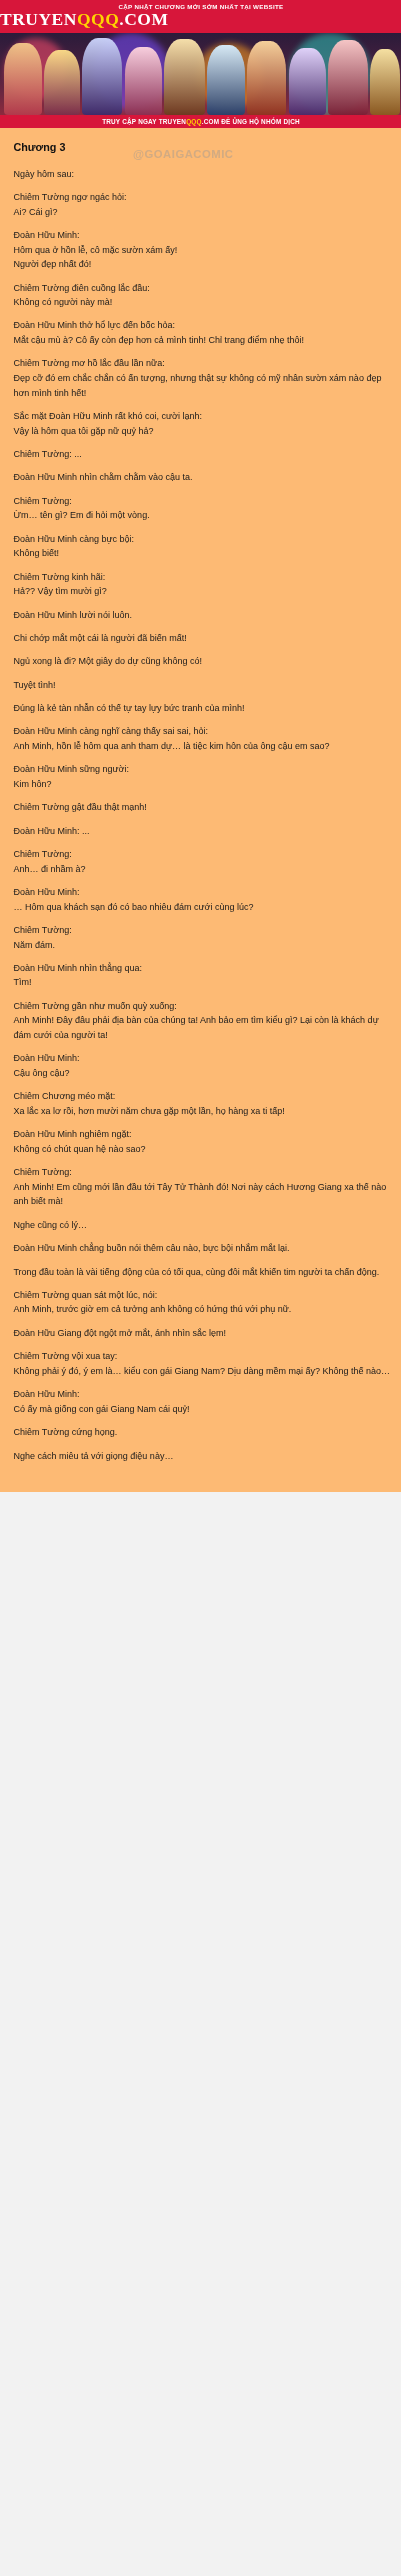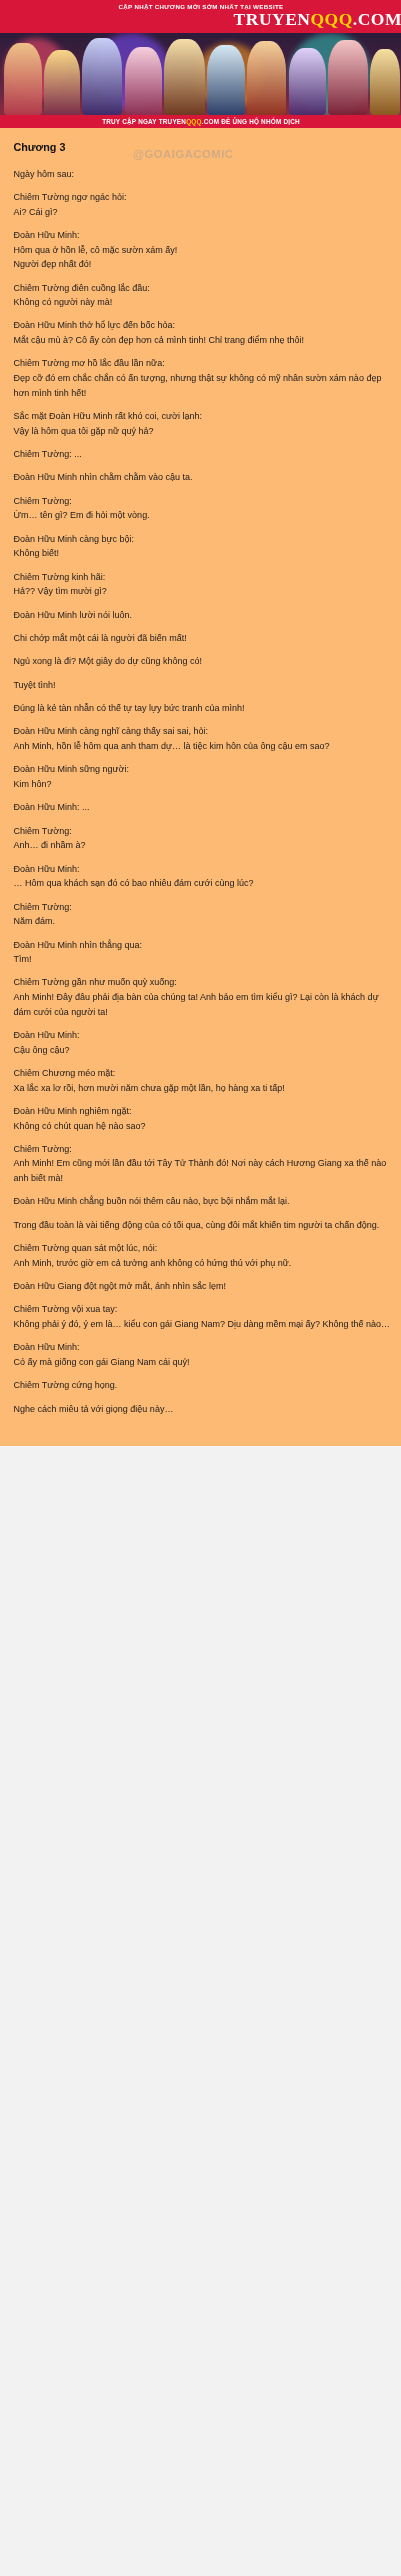--- a/index.html
+++ b/index.html
@@ -23,21 +23,21 @@
     background: #d7163a;
     color: #ffffff;
     text-align: center;
     font-size: 6.2px;
     letter-spacing: 0.3px;
     padding: 2.6px 2.1px 1.5px;
     font-weight: bold;
   }
   .logo-bar {
     background: #d7163a;
-    text-align: right;
+    text-align: left;
     padding: 0 0 4.1px;
   }
   .logo-text {
     font-size: 17.5px;
     font-weight: bold;
     color: #ffffff;
     letter-spacing: 0.5px;
     line-height: 1;
     display: inline-block;
     font-family: "Liberation Serif", serif;
@@ -169,39 +169,41 @@
 Hả?? Vậy tìm mười gì?</div>
         <div class="para">Đoàn Hữu Minh lười nói luôn.</div>
         <div class="para">Chi chớp mắt một cái là người đã biến mất!</div>
         <div class="para">Ngủ xong là đi? Một giây do dự cũng không có!</div>
         <div class="para">Tuyệt tình!</div>
         <div class="para">Đúng là kẻ tàn nhẫn có thế tự tay lựy bức tranh của mình!</div>
         <div class="para">Đoàn Hữu Minh càng nghĩ càng thấy sai sai, hỏi:
 Anh Minh, hồn lễ hôm qua anh tham dự… là tiệc kim hôn của ông cậu em sao?</div>
         <div class="para">Đoàn Hữu Minh sững người:
 Kim hôn?</div>
+        <div class="para">Chiêm Tường gật đầu thật mạnh!</div>
         <div class="para">Đoàn Hữu Minh: ...</div>
         <div class="para">Chiêm Tường:
 Anh… đi nhầm à?</div>
         <div class="para">Đoàn Hữu Minh:
 … Hôm qua khách sạn đó có bao nhiêu đám cưới cùng lúc?</div>
         <div class="para">Chiêm Tường:
 Năm đám.</div>
         <div class="para">Đoàn Hữu Minh nhìn thẳng qua:
 Tìm!</div>
         <div class="para">Chiêm Tường gần như muốn quỳ xuống:
 Anh Minh! Đây đâu phải địa bàn của chúng ta! Anh bảo em tìm kiểu gì? Lại còn là khách dự đám cưới của người ta!</div>
         <div class="para">Đoàn Hữu Minh:
 Cậu ông cậu?</div>
         <div class="para">Chiêm Chương méo mặt:
 Xa lắc xa lơ rồi, hơn mười năm chưa gặp một lần, họ hàng xa ti tấp!</div>
         <div class="para">Đoàn Hữu Minh nghiêm ngặt:
 Không có chút quan hệ nào sao?</div>
         <div class="para">Chiêm Tường:
 Anh Minh! Em cũng mới lần đầu tới Tây Tử Thành đó! Nơi này cách Hương Giang xa thế nào anh biết mà!</div>
+        <div class="para">Nghe cũng có lý…</div>
         <div class="para">Đoàn Hữu Minh chẳng buồn nói thêm câu nào, bực bội nhắm mắt lại.</div>
         <div class="para">Trong đầu toàn là vài tiếng động của có tối qua, cùng đôi mắt khiến tim người ta chấn động.</div>
         <div class="para">Chiêm Tường quan sát một lúc, nói:
 Anh Minh, trước giờ em cả tưởng anh không có hứng thú với phụ nữ.</div>
         <div class="para">Đoàn Hữu Giang đột ngột mở mắt, ánh nhìn sắc lẹm!</div>
         <div class="para">Chiêm Tường vội xua tay:
 Không phải ý đó, ý em là… kiểu con gái Giang Nam? Dịu dàng mềm mại ấy? Không thế nào…</div>
         <div class="para">Đoàn Hữu Minh:
 Có ấy mà giống con gái Giang Nam cái quỷ!</div>
         <div class="para">Chiêm Tường cứng họng.</div>

